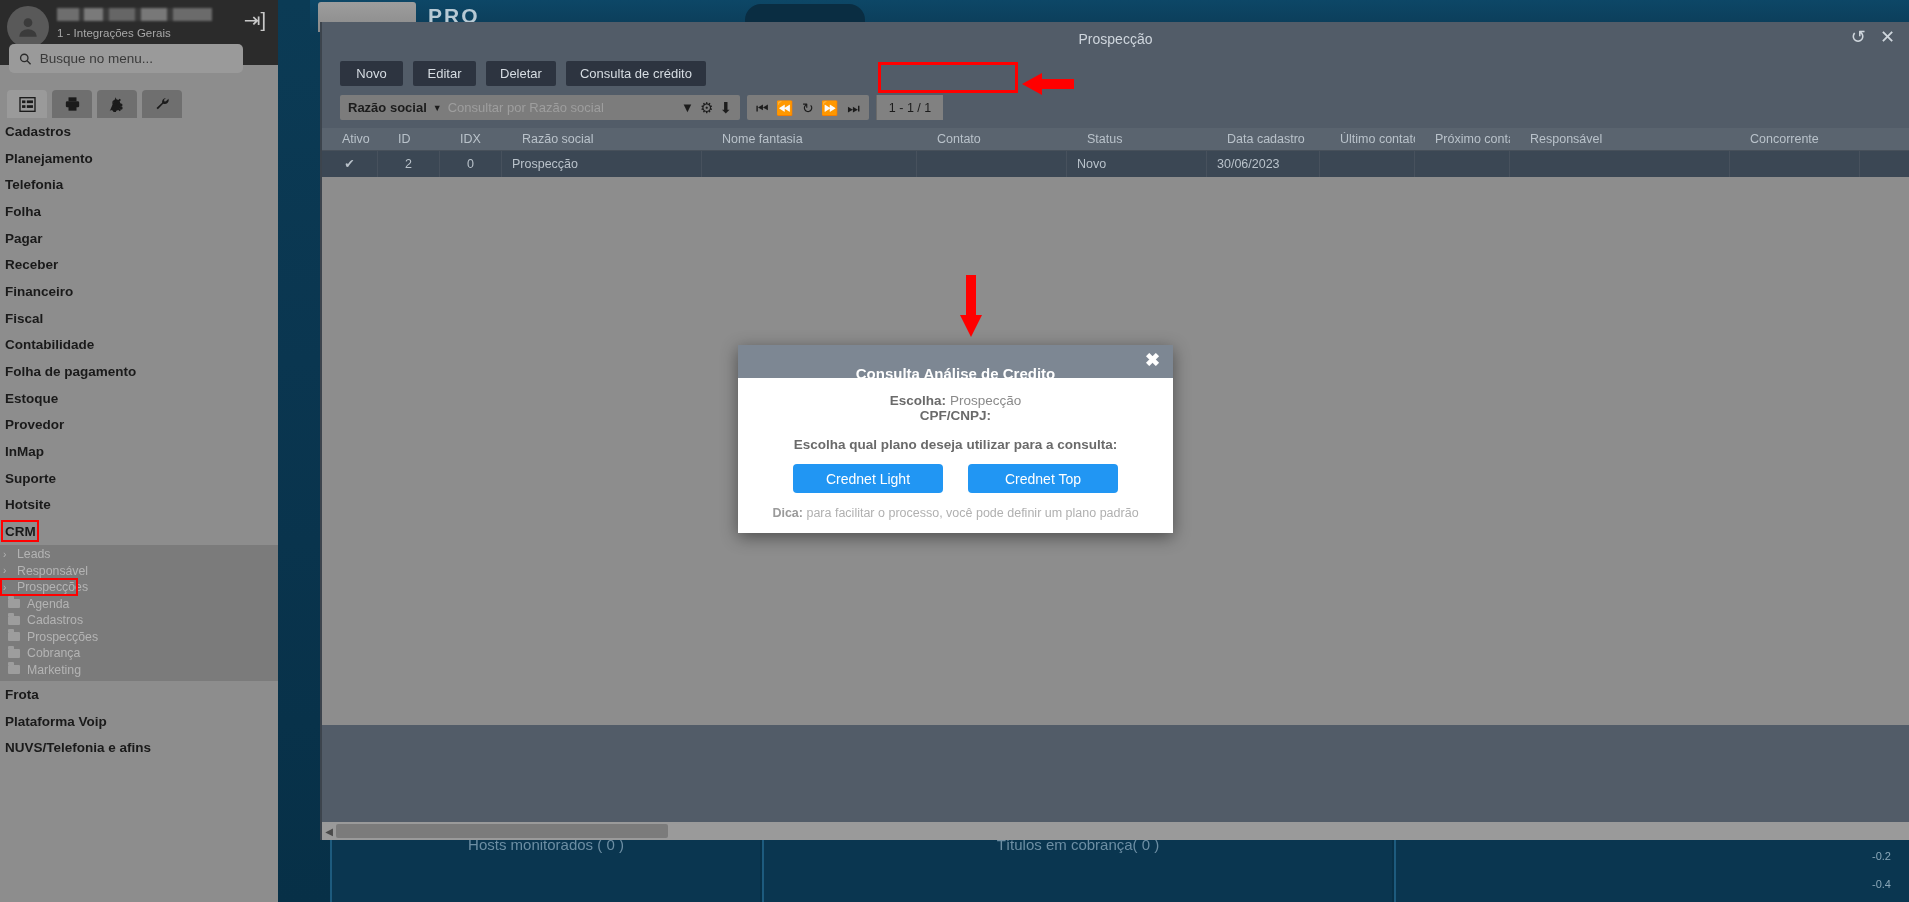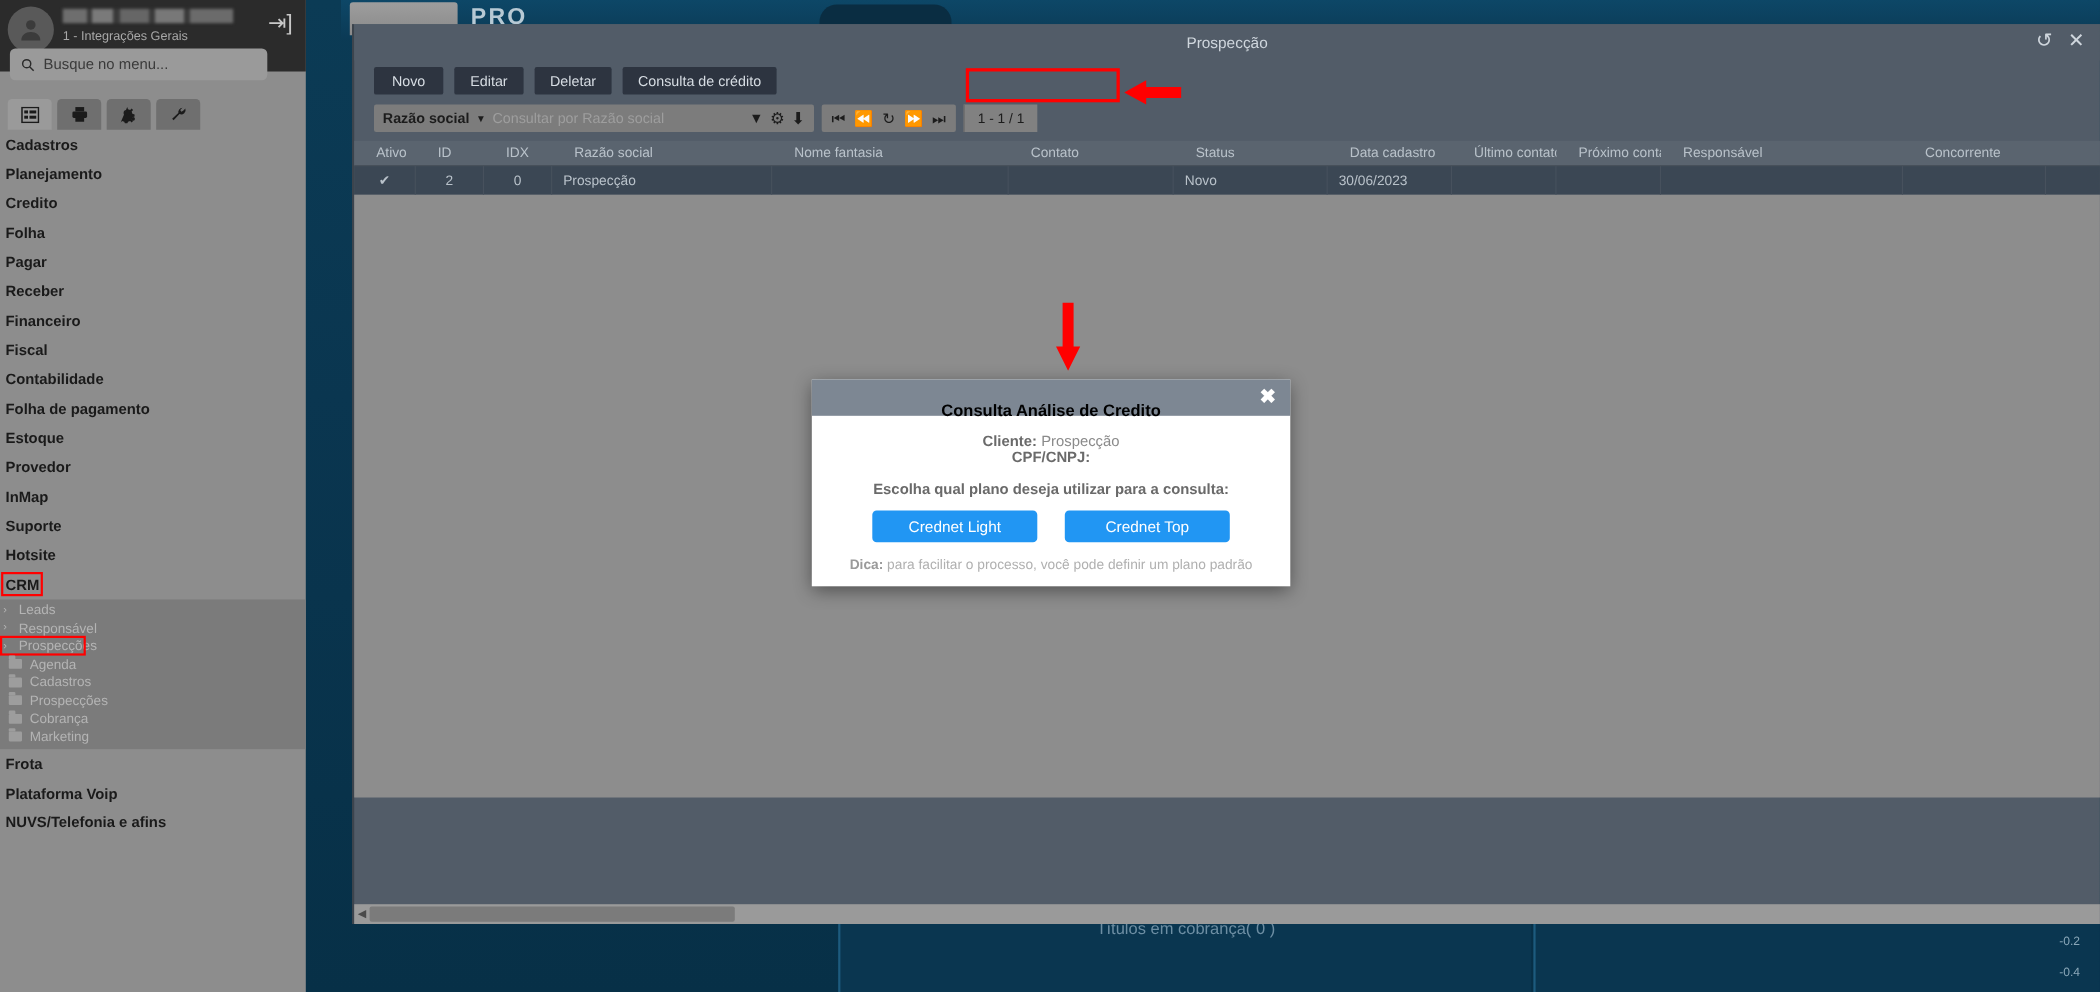--- a/index.html
+++ b/index.html
@@ -231,21 +231,21 @@
   
   #modal {
     position:absolute; left: 738px; top: 345px; width: 435px;
     background: #fff; z-index: 20;
     box-shadow: 0 4px 16px rgba(0,0,0,.45);
   }
   #modal-header {
     height: 33px; background: #7d8793; position: relative;
     display:flex; align-items:center; justify-content:center;
   }
-  #modal-title { color:#000000; font-size: 15px; font-weight: bold; margin-top: 24px; }
+  #modal-title { color:#ffffff; font-size: 15px; font-weight: bold; margin-top: 24px; }
   #modal-close {
     position:absolute; right: 13px; top: 6px;
     color:#fff; font-size: 18px; cursor:pointer; line-height: 1; font-weight:bold;
   }
   #modal-body { padding: 15px 12px 13px 12px; text-align: center; }
   .m-line { font-size: 13.5px; color: #8a8a8a; }
   .m-line b { color: #6a6a6a; }
   #modal-question {
     margin-top: 14px; font-size: 13.5px; color: #6a6a6a; font-weight: bold;
   }
@@ -264,20 +264,23 @@
 </style>
 </head>
 <body>
 
 <div id="bg-dashboard">
   <div class="bg-topbar"></div>
   <div class="bg-tab"></div>
   <div class="bg-pro">PRO</div>
   <div class="bg-pill"></div>
 
+  <div class="bg-panel" id="bg-panel-1">
+    <div class="bg-panel-title">Hosts monitorados ( 0 )</div>
+  </div>
   <div class="bg-panel" id="bg-panel-2">
     <div class="bg-panel-title">Títulos em cobrança( 0 )</div>
   </div>
   <div class="bg-panel" id="bg-panel-3">
     <div class="bg-axis-lbl" style="top:16px">-0.2</div>
     <div class="bg-axis-lbl" style="top:44px">-0.4</div>
   </div>
 </div>
 
 <div id="sidebar">
@@ -334,21 +337,21 @@
   </div>
 
   <div id="menu-list">
     <div class="menu-top">
         <span>Cadastros</span>
       </div>
     <div class="menu-top">
         <span>Planejamento</span>
       </div>
     <div class="menu-top">
-        <span>Credito</span>
+        <span>Telefonia</span>
       </div>
     <div class="menu-top">
         <span>Folha</span>
       </div>
     <div class="menu-top">
         <span>Pagar</span>
       </div>
     <div class="menu-top">
         <span>Receber</span>
       </div>
@@ -518,21 +521,21 @@
   <path d="M13 62 L2 40 L8 40 L8 0 L18 0 L18 40 L24 40 Z" fill="#ff0000"></path>
 </svg>
 
 <div id="modal">
   <div id="modal-header">
     <span id="modal-title">Consulta Análise de Credito</span>
     <span id="modal-close">✖</span>
   </div>
   <div id="modal-body">
     <div class="m-line">
-      <b>Cliente:</b>
+      <b>Escolha:</b>
       <span>Prospecção</span>
     </div>
     <div class="m-line">
       <b>CPF/CNPJ:</b>
       <span></span>
     </div>
     <div id="modal-question">Escolha qual plano deseja utilizar para a consulta:</div>
     <div id="modal-buttons">
       <button class="plan-btn">Crednet Light</button>
       <button class="plan-btn">Crednet Top</button>

